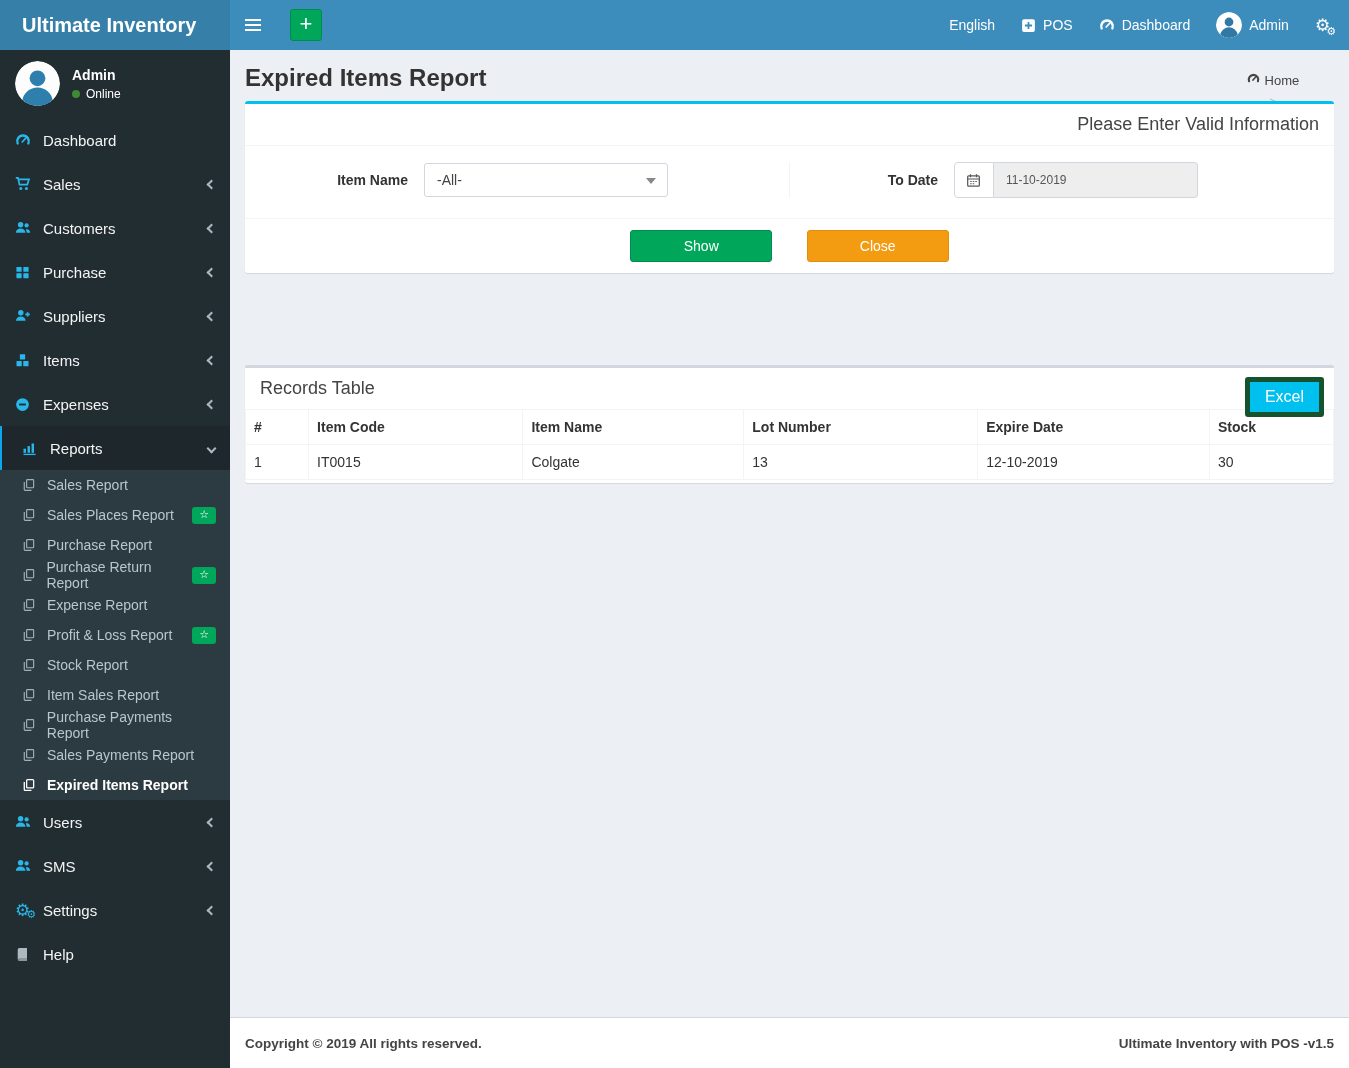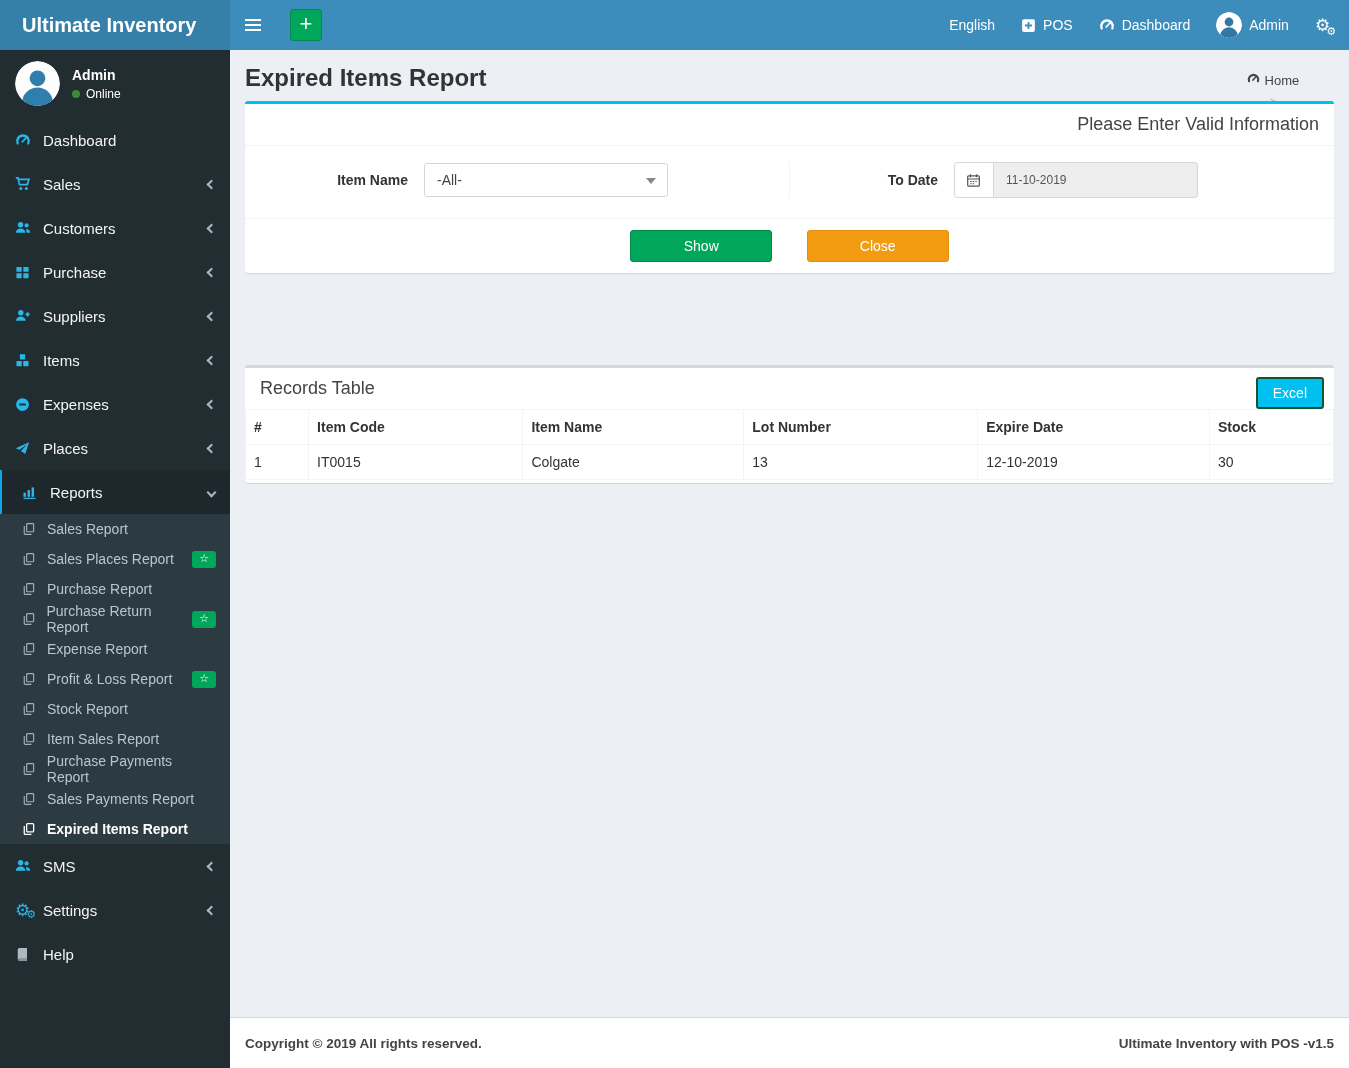--- a/index.html
+++ b/index.html
@@ -78,22 +78,22 @@
   .ig-addon { width:40px; flex:0 0 40px; border:1px solid #d2d6de; border-right:1px solid #d2d6de;
               border-radius:4px 0 0 4px; background:#fff; display:flex; align-items:center; justify-content:center; cursor:pointer; }
   .ig-input { flex:1; min-width:0; border:1px solid #d2d6de; border-left:none; border-radius:0 4px 4px 0;
               background:#eee; color:#555; font-size:12px; padding:0 12px; font-family:"Liberation Sans",sans-serif; }
   .fp-footer { border-top:1px solid #f4f4f4; padding:11px 10px; text-align:center; }
   .btn { display:inline-block; width:142px; height:32px; border-radius:3px; color:#fff; font-size:14px;
          margin:0 15px; border:1px solid transparent; cursor:pointer; font-family:"Liberation Sans",sans-serif; }
   .btn-show { background:#00a65a; border-color:#008d4c; }
   .btn-close { background:#f39c12; border-color:#e08e0b; }
 
-  .excel-btn { position:absolute; right:10px; top:9px; background:#00c0ef; border:2px solid #14532d; color:#fff;
-               border-radius:3px; padding:6px 15px; font-size:14px; cursor:pointer; font-family:"Liberation Sans",sans-serif; }
+  .excel-btn { position:absolute; right:10px; top:9px; background:#00c0ef; border:5px solid #14532d; color:#fff;
+               border-radius:3px; padding:6px 15px; font-size:16px; cursor:pointer; font-family:"Liberation Sans",sans-serif; }
   .records-body { padding:0 0 3px; }
   table.records { width:100%; border-collapse:collapse; font-size:14px; color:#333; }
   table.records th, table.records td { border:1px solid #f4f4f4; padding:9px 8px; text-align:left; }
   table.records th { font-weight:bold; }
 
   
   .main-footer { flex:0 0 51px; background:#fff; border-top:1px solid #d2d6de; display:flex;
                  align-items:center; justify-content:space-between; padding:0 15px; font-size:13.5px; font-weight:bold; color:#444; }
 </style>
 </head>
@@ -241,29 +241,20 @@
         <li class="m-item">
           <span class="ico">
               <svg width="15" height="15" viewBox="0 0 16 16">
                 <circle cx="8" cy="8" r="6.8" fill="currentColor"></circle>
                 <rect x="4.4" y="7" width="7.2" height="2" fill="#222d32"></rect>
               </svg>
             </span>
           <span>Expenses</span>
           <i class="chev chev-left"></i>
         </li>
-        <li class="m-item">
-          <span class="ico">
-              <svg width="15" height="15" viewBox="0 0 16 16" fill="currentColor">
-                <path d="M15 1.2L0.8 7.6l3.9 1.7L13 3.4 6.4 10.6l4.5 3.2z"></path>
-              </svg>
-            </span>
-          <span>Places</span>
-          <i class="chev chev-left"></i>
-        </li>
 
         <li class="m-item active">
           <span class="ico">
               <svg width="15" height="15" viewBox="0 0 16 16" fill="currentColor">
                 <rect x="1.6" y="8.2" width="2.6" height="4.4"></rect>
                 <rect x="5.9" y="5.4" width="2.6" height="7.2"></rect>
                 <rect x="10.2" y="2.6" width="2.6" height="10"></rect>
                 <rect x="1.6" y="13.6" width="12.8" height="1.4"></rect>
               </svg>
             </span>
@@ -369,20 +360,32 @@
             <span class="ico">
                 <svg width="14" height="14" viewBox="0 0 16 16" fill="none" stroke="currentColor" stroke-width="1.5">
                   <rect x="5.3" y="1.8" width="8" height="9.4" rx="1"></rect>
                   <path d="M10.8 14.2H3.6c-.6 0-1-.4-1-1V4.6"></path>
                 </svg>
               </span>
             <span>Expired Items Report</span>
           </li>
         </ul>
 
+        <li class="m-item">
+          <span class="ico">
+              <svg width="16" height="16" viewBox="0 0 16 16" fill="currentColor">
+                <circle cx="5.6" cy="4.8" r="2.7"></circle>
+                <path d="M0.8 12.8c0-2.6 2.1-4.3 4.8-4.3s4.8 1.7 4.8 4.3z"></path>
+                <circle cx="11.6" cy="5.4" r="2.1"></circle>
+                <path d="M11 9.1c2.3.1 4.2 1.6 4.2 3.7h-3.5z"></path>
+              </svg>
+            </span>
+          <span>Users</span>
+          <i class="chev chev-left"></i>
+        </li>
         <li class="m-item">
           <span class="ico">
               <svg width="16" height="16" viewBox="0 0 16 16" fill="currentColor">
                 <circle cx="5.6" cy="4.8" r="2.7"></circle>
                 <path d="M0.8 12.8c0-2.6 2.1-4.3 4.8-4.3s4.8 1.7 4.8 4.3z"></path>
                 <circle cx="11.6" cy="5.4" r="2.1"></circle>
                 <path d="M11 9.1c2.3.1 4.2 1.6 4.2 3.7h-3.5z"></path>
               </svg>
             </span>
           <span>SMS</span>

